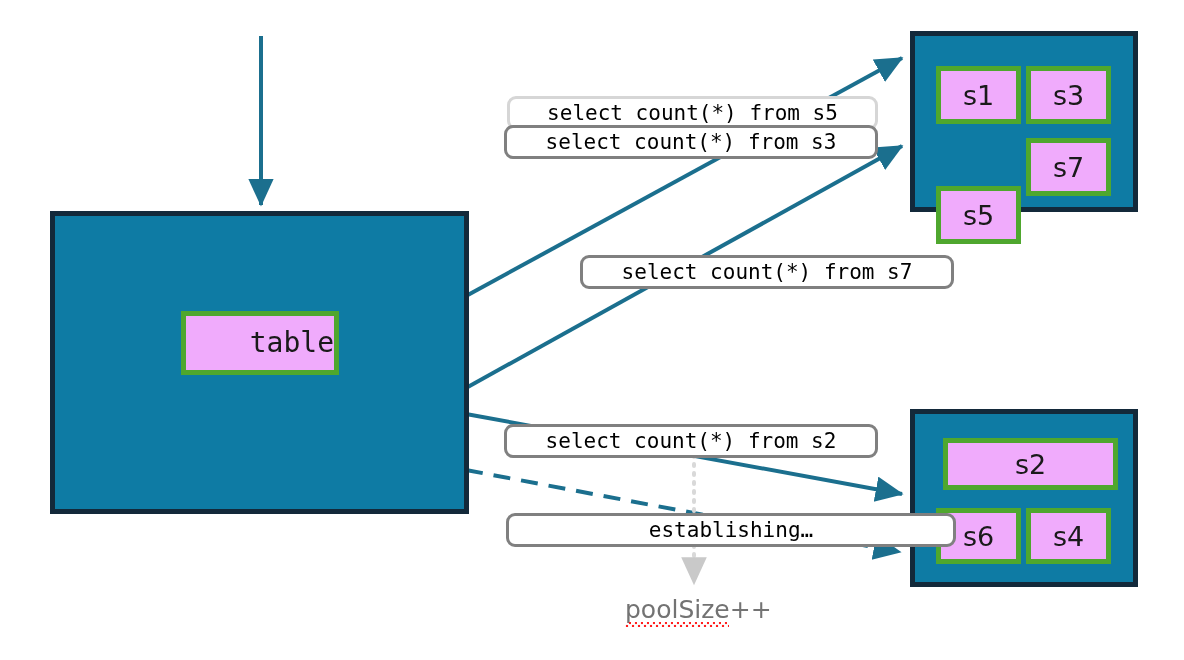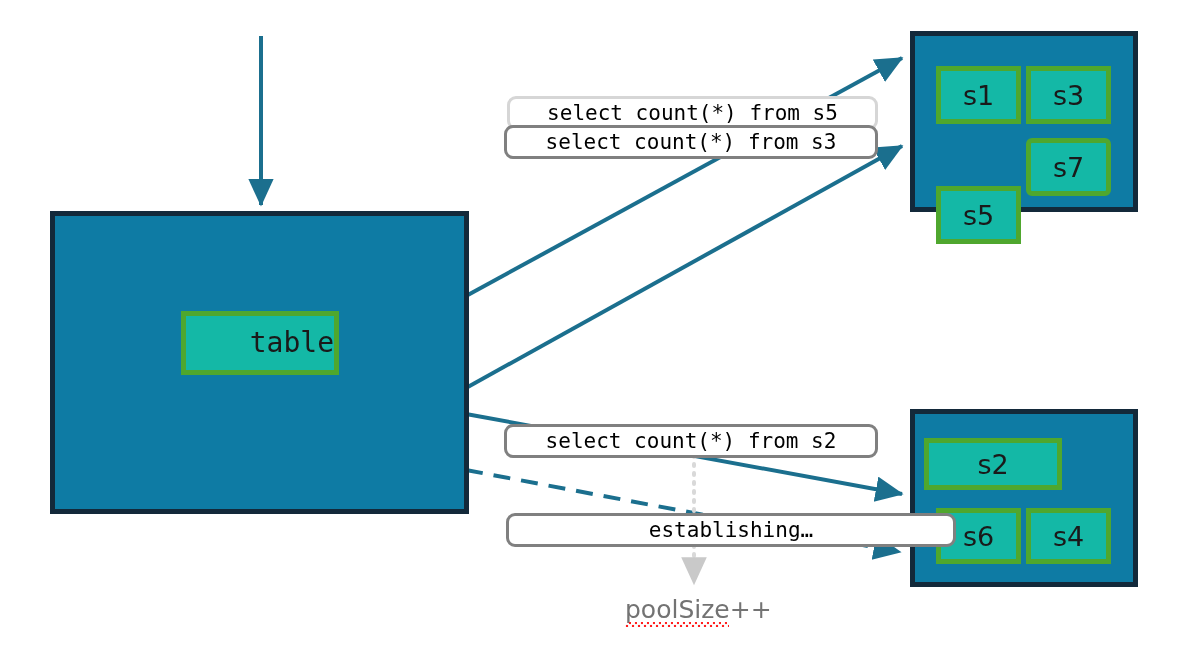--- a/index.html
+++ b/index.html
@@ -28,21 +28,21 @@
   .region {
     position: absolute;
     background: #0E7BA4;
     border: 5px solid #13293A;
     box-sizing: border-box;
   }
 
   
   .chip {
     position: absolute;
-    background: #14b8a6;
+    background: #f0abfc;
     border: 5px solid #4FA72E;
     box-sizing: border-box;
     display: flex;
     align-items: center;
     justify-content: center;
     color: #1a1a1a;
     font-family: "DejaVu Sans", "Liberation Sans", sans-serif;
     font-size: 27px;
     line-height: 1;
   }
@@ -129,44 +129,47 @@
   </div>
   <div class="chip" style="left:936px; top:66px; width:85px; height:58px;">
     <span>s1</span>
   </div>
   <div class="chip" style="left:1026px; top:66px; width:85px; height:58px;">
     <span>s3</span>
   </div>
   <div class="chip" style="left:936px; top:138px; width:85px; height:58px;margin-top:48px;">
     <span>s5</span>
   </div>
-  <div class="chip" style="left:1026px; top:138px; width:85px; height:58px;border-radius:6px;">
+  <div class="chip" style="left:1026px; top:138px; width:85px; height:58px;">
     <span>s7</span>
   </div>
 
   <div class="region" style="left:910px; top:409px; width:228px; height:178px;">
   </div>
-  <div class="chip" style="left:924px; top:438px; width:138px; height:52px;">
+  <div class="chip" style="left:943px; top:438px; width:175px; height:52px;">
     <span>s2</span>
   </div>
   <div class="chip" style="left:936px; top:508px; width:85px; height:56px;">
     <span>s6</span>
   </div>
   <div class="chip" style="left:1026px; top:508px; width:85px; height:56px;">
     <span>s4</span>
   </div>
 
   <div class="qbox light" style="left:507px; top:96px; width:371px; height:34px;">
     <span>select count(*) from s5</span>
   </div>
 
   <div class="qbox" style="left:504px; top:125px; width:374px; height:34px;">
     <span>select count(*) from s3</span>
   </div>
 
+  <div class="qbox" style="left:580px; top:255px; width:374px; height:34px;">
+    <span>select count(*) from s7</span>
+  </div>
 
   <div class="qbox" style="left:504px; top:424px; width:374px; height:34px;">
     <span>select count(*) from s2</span>
   </div>
 
   <div class="qbox" style="left:506px; top:513px; width:450px; height:34px;">
     <span>establishing…</span>
   </div>
 
   <div class="ghost-text" style="left:625px; top:595px;">

